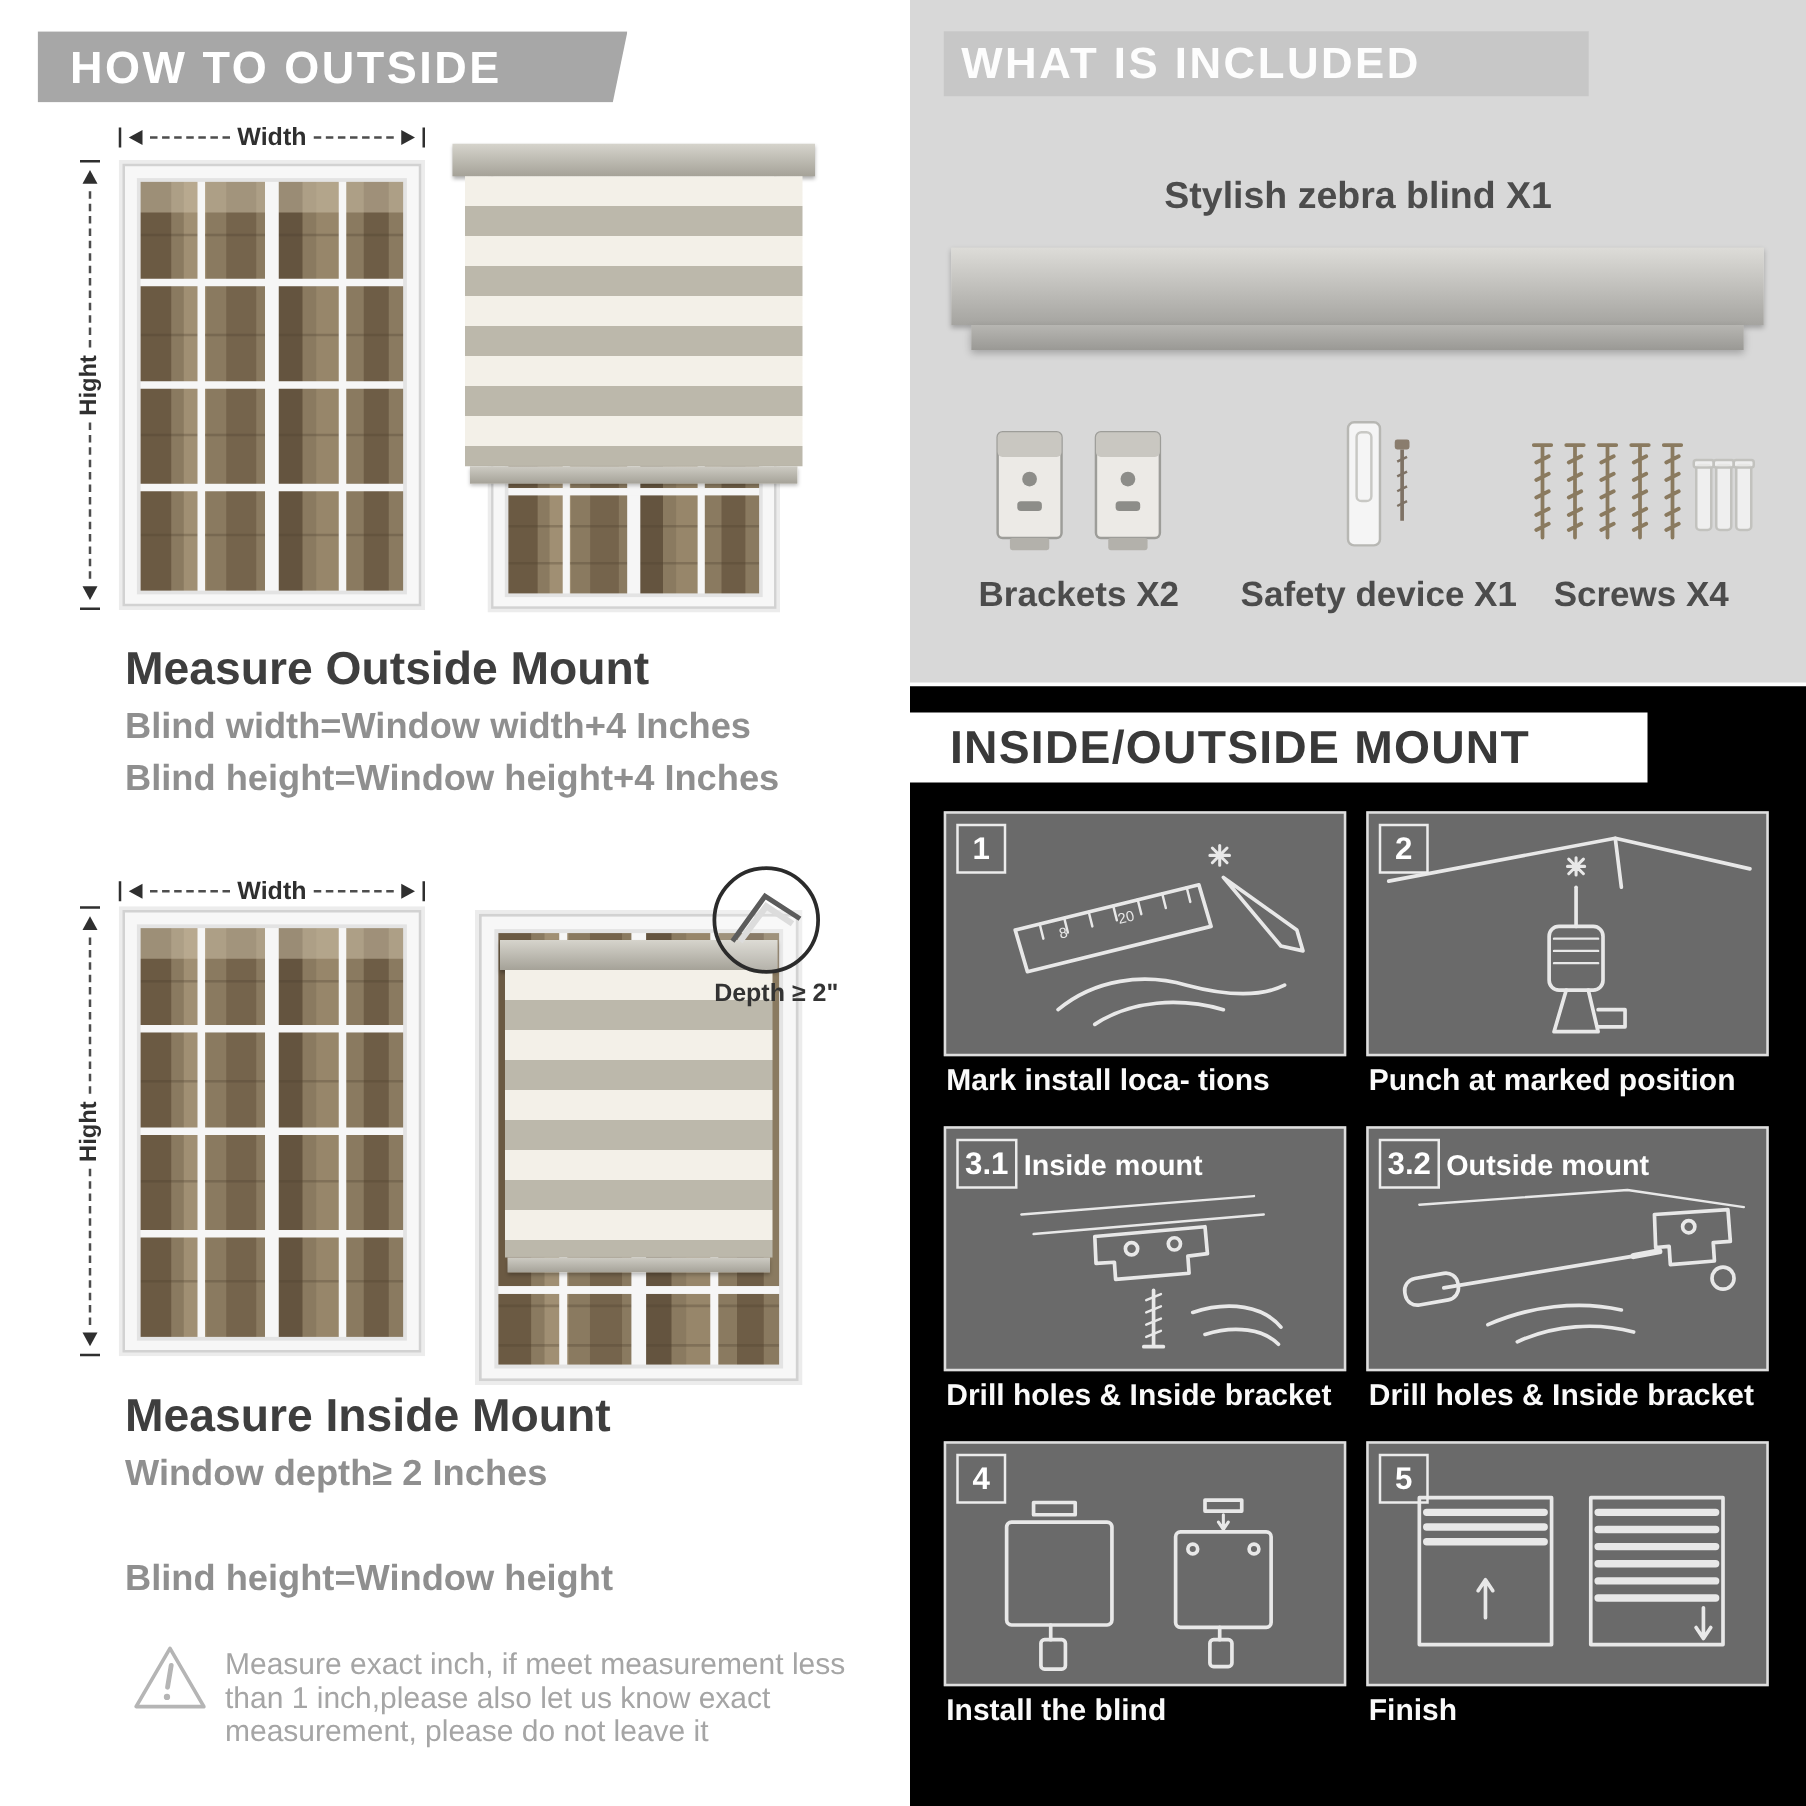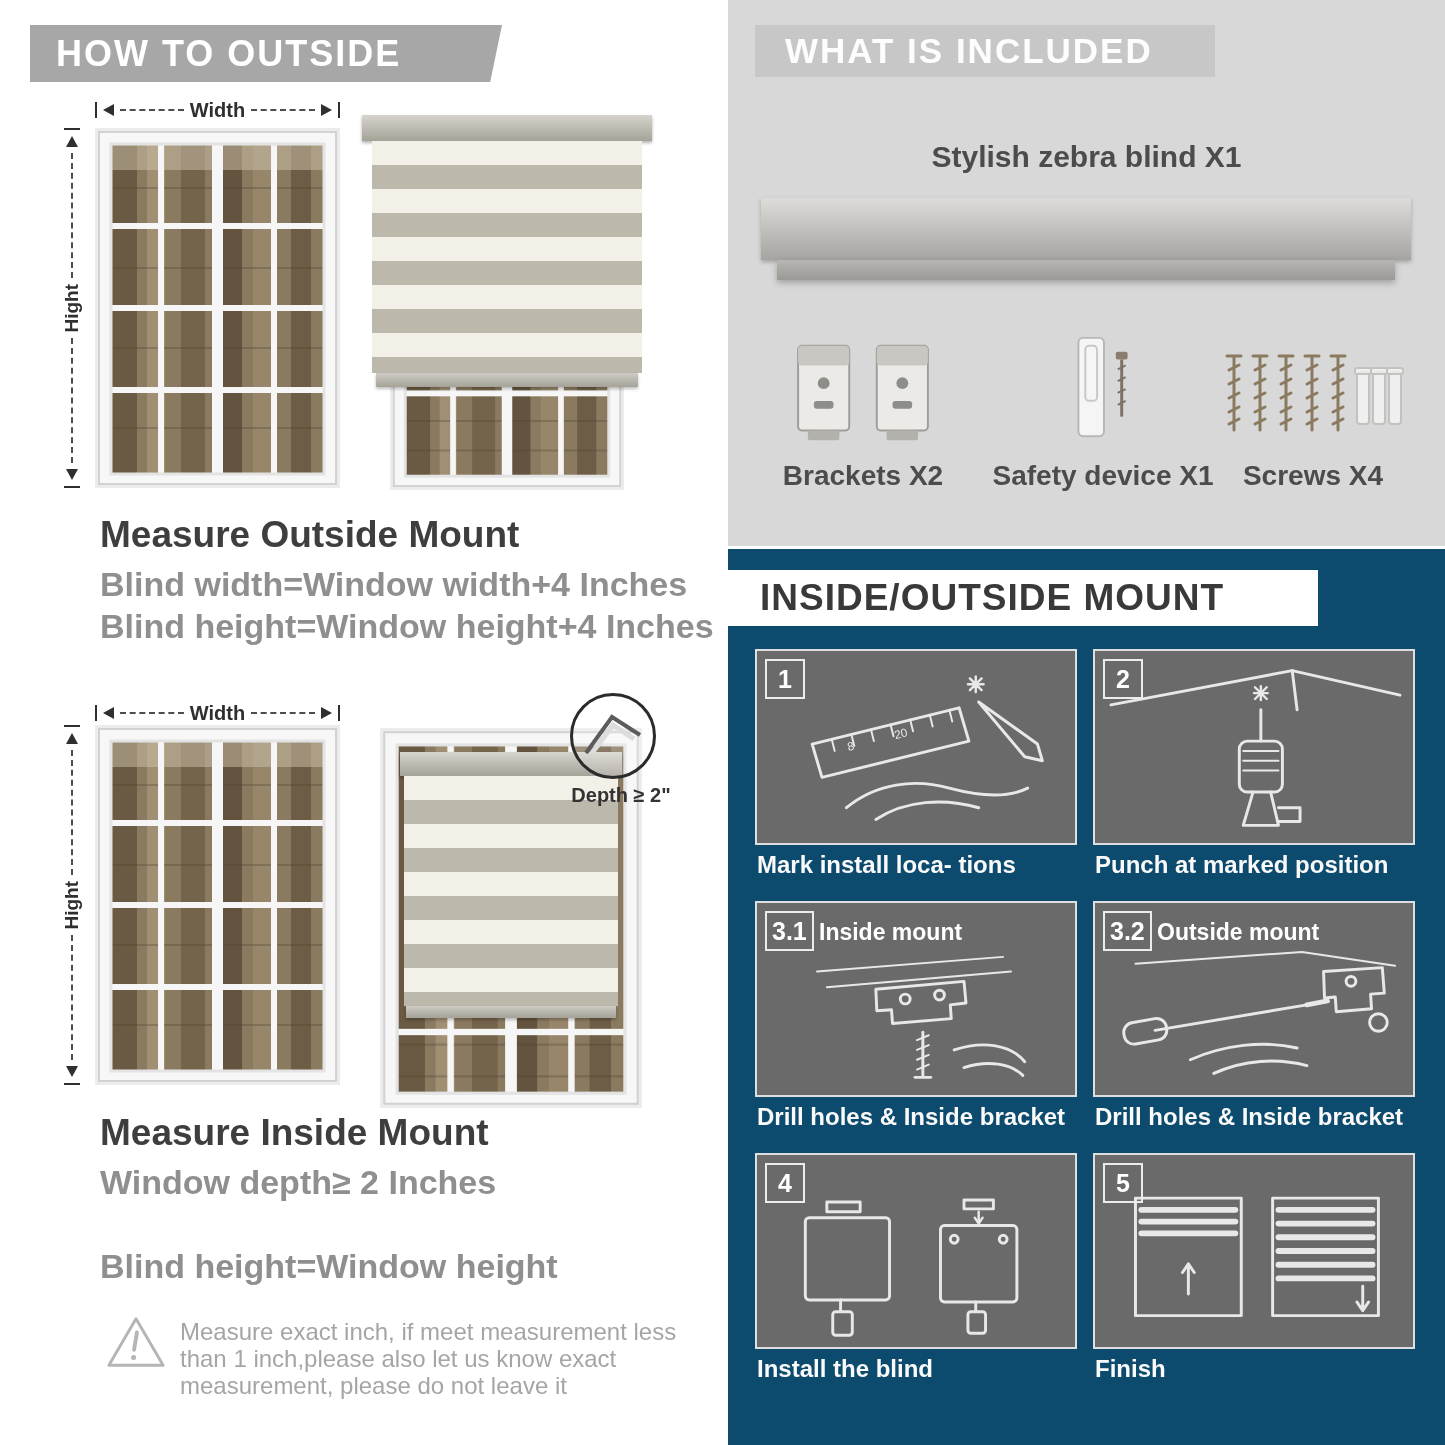--- a/index.html
+++ b/index.html
@@ -6,21 +6,21 @@
   html,body{width:1445px;height:1445px}
   body{font-family:"Liberation Sans",sans-serif;background:#fff}
   .page{position:relative;width:1445px;height:1445px;overflow:hidden;background:#fff}
   .abs{position:absolute}
 
   
   .banner-gray{position:absolute;left:30px;top:25px;width:472px;height:57px;background:#a7a7a7;
     color:#fff;font-size:36px;font-weight:bold;letter-spacing:2px;display:flex;align-items:center;
     padding-left:26px;clip-path:polygon(0 0,100% 0,97.5% 100%,0 100%)}
   .measure-heading{position:absolute;font-size:37px;font-weight:bold;color:#3e3e3e}
-  .formula{position:absolute;font-size:34px;font-weight:bold;color:#8f8f8f}
+  .formula{position:absolute;font-size:29px;font-weight:bold;color:#8f8f8f}
 
   .h-arrow{position:absolute;display:flex;align-items:center;gap:6px;height:20px}
   .h-arrow .line{flex:1;border-top:2px dashed #4d4d4d;height:0}
   .h-arrow .lab{font-size:20px;font-weight:bold;color:#2f2f2f;white-space:nowrap}
   .v-arrow{position:absolute;display:flex;flex-direction:column;align-items:center;gap:6px;width:20px}
   .v-arrow .line{flex:1;border-left:2px dashed #4d4d4d;width:0}
   .v-arrow .lab{font-size:19px;font-weight:bold;color:#2f2f2f;writing-mode:vertical-rl;transform:rotate(180deg)}
   .tri{width:0;height:0}
   .tri.left{border-top:6px solid transparent;border-bottom:6px solid transparent;border-right:11px solid #2f2f2f}
   .tri.right{border-top:6px solid transparent;border-bottom:6px solid transparent;border-left:11px solid #2f2f2f}
@@ -35,30 +35,30 @@
 
   .depth-circle{position:absolute;left:570px;top:693px;width:86px;height:86px;border:3px solid #2b2b2b;
     border-radius:50%;background:rgba(255,255,255,.18);display:flex;align-items:center;justify-content:center}
   .depth-label{position:absolute;left:556px;top:784px;width:130px;text-align:center;font-size:20px;font-weight:bold;color:#333}
 
   .warning-lines{position:absolute;left:180px;top:1318px;width:480px;font-size:24px;line-height:27px;color:#a5a5a5}
   .warning-lines div{white-space:nowrap}
 
   
   .included-panel{position:absolute;left:728px;top:0;width:717px;height:546px;background:#d8d8d8}
-  .included-banner{position:absolute;left:27px;top:25px;width:460px;height:52px;background:#c7c7c7;color:#fdfdfd;
-    font-size:35px;font-weight:bold;letter-spacing:2px;display:flex;align-items:center;padding-left:30px}
+  .included-banner{position:absolute;left:27px;top:25px;width:516px;height:52px;background:#c7c7c7;color:#fdfdfd;
+    font-size:35px;font-weight:bold;letter-spacing:2px;display:flex;align-items:center;padding-left:14px}
   .product-title{position:absolute;left:0;top:140px;width:717px;text-align:center;font-size:30px;font-weight:bold;color:#4c4c4c}
   .headrail{position:absolute;left:33px;top:198px;width:650px;height:62px;
     background:linear-gradient(180deg,#dddcd8 0%,#c4c3bf 45%,#a5a4a0 100%);box-shadow:0 2px 4px rgba(0,0,0,.25)}
   .headrail-lip{position:absolute;left:49px;top:260px;width:618px;height:20px;
     background:linear-gradient(180deg,#b7b6b2,#9a9995);box-shadow:0 3px 6px rgba(0,0,0,.25)}
   .item-label{position:absolute;top:460px;text-align:center;font-size:28px;font-weight:bold;color:#4c4c4c}
 
-  .mount-panel{position:absolute;left:728px;top:549px;width:717px;height:896px;background:#0c4a6e}
+  .mount-panel{position:absolute;left:728px;top:549px;width:717px;height:896px;background:#000000}
   .mount-band{position:absolute;left:0;top:21px;width:590px;height:56px;background:#fff;color:#393939;
     font-size:37px;font-weight:bold;display:flex;align-items:center;padding-left:32px;letter-spacing:1px}
   .tile{position:absolute;width:322px;height:196px;border:2px solid #dedede;background:#6a6a6a}
   .tile svg{position:absolute;left:0;top:0;width:100%;height:100%}
   .badge{position:absolute;left:8px;top:8px;min-width:40px;height:40px;padding:0 5px;border:2px solid #ececec;
     color:#fff;font-size:25px;font-weight:bold;display:flex;align-items:center;justify-content:center;z-index:2}
   .tile-title{position:absolute;left:62px;top:16px;color:#fff;font-size:23px;font-weight:bold;z-index:2}
   .tile-caption{position:absolute;width:330px;font-size:24px;font-weight:bold;color:#fafafa}
 </style>
 </head>

